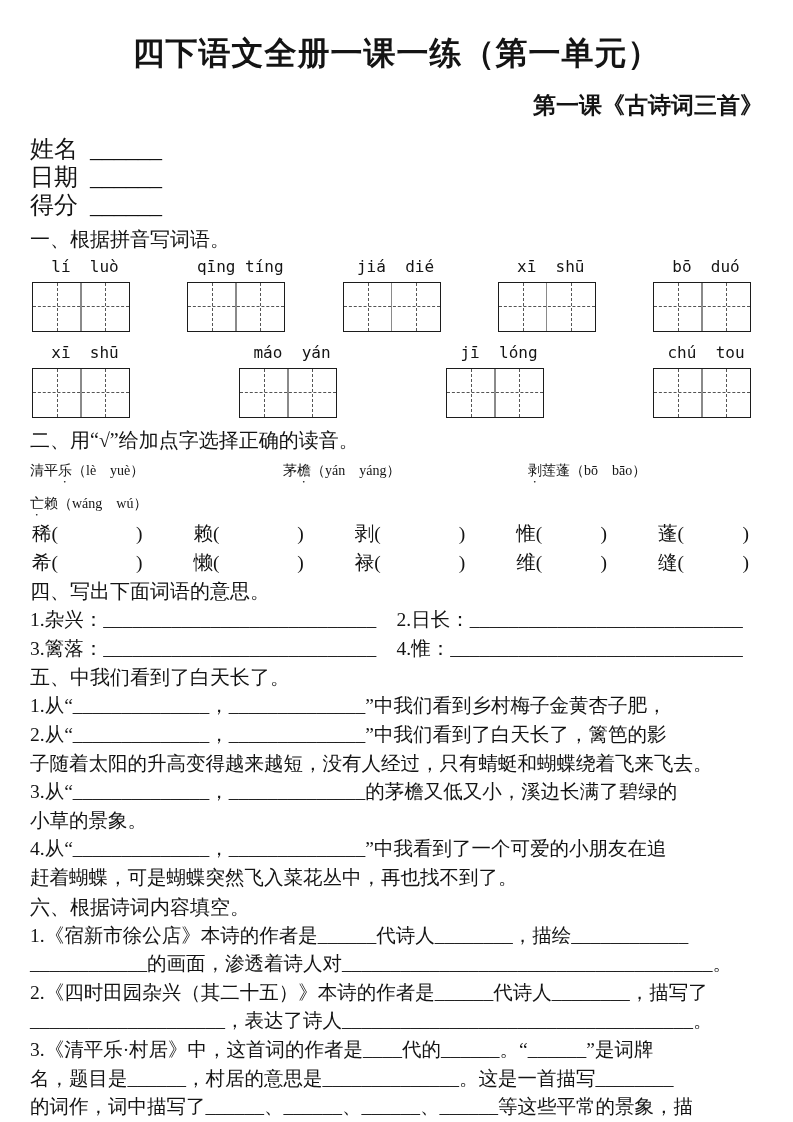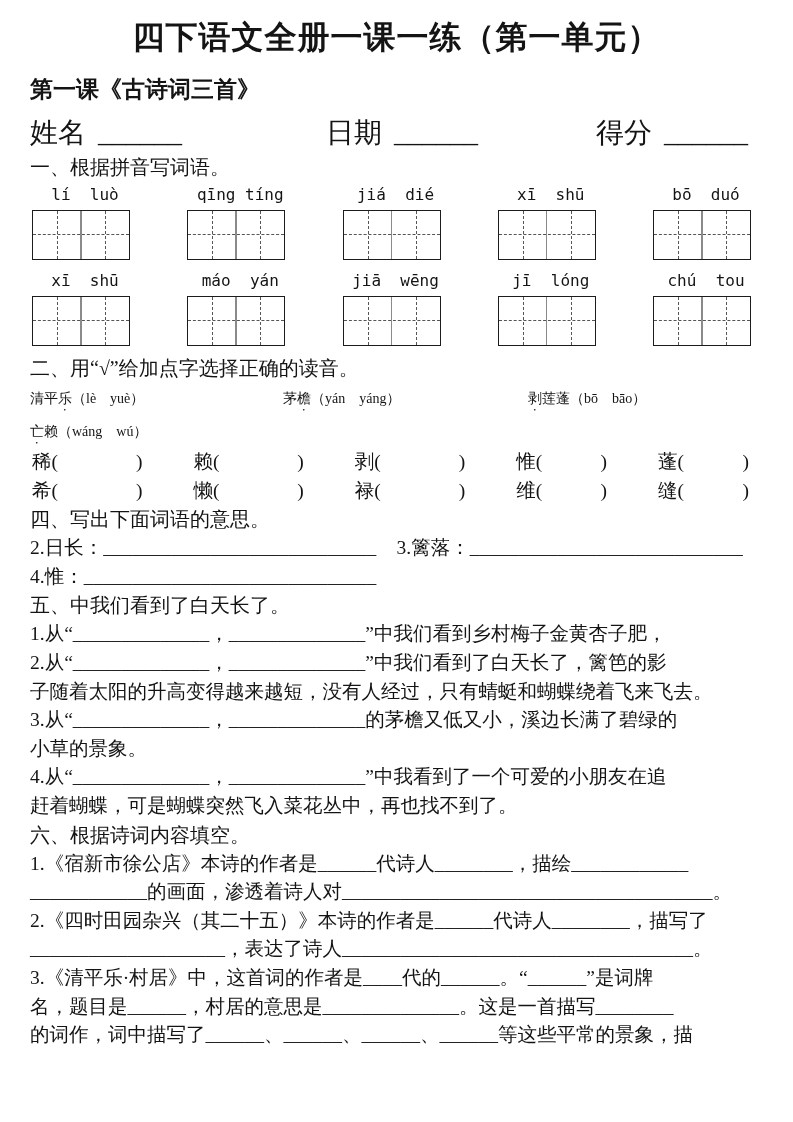--- a/index.html
+++ b/index.html
@@ -1,30 +1,30 @@
 <!DOCTYPE html>
 <html><head>
 <meta charset="utf-8">
 <style>
   html,body { margin:0; padding:0; background:#e9e9e9; }
   .page {
     width:793px; height:1122px; margin:0 auto; background:#ffffff;
-    box-sizing:border-box; padding:8px 30px 16px;
+    box-sizing:border-box; padding:24px 30px 16px;
     font-family:"Liberation Serif","DejaVu Serif",serif; color:#141414;
     overflow:hidden;
   }
   .title {
     font-size:32px; font-weight:bold; text-align:center;
     margin:8px 0 14px; letter-spacing:1px; white-space:pre;
   }
   .subtitle {
-    font-size:23px; font-weight:bold; text-align:left;
+    font-size:23px; font-weight:bold; text-align:right;
     margin:0 0 14px; white-space:pre;
   }
-  .meta { display:flex; font-size:28px; line-height:28px; margin-bottom:6px; }
+  .meta { display:flex; font-size:24px; line-height:28px; margin-bottom:6px;flex-direction:column; }
   .meta-group1 { width:296px; } .meta-group2 { width:270px; } .meta-group3 { flex:1; }
   .meta-blank { margin-left:12px; letter-spacing:0; }
   .tline { font-size:19.5px; line-height:28.6px; white-space:pre; }
   .heading { font-size:20px; line-height:29px; white-space:pre; }
 
   
   .py-row { display:flex; justify-content:space-between; padding:2px 4px 0 2px; margin-bottom:8px; }
   .py-group { width:106px; }
   .py-label {
     font-family:"DejaVu Sans Mono",monospace; font-size:16px; text-align:center;
@@ -134,29 +134,20 @@
     <div class="py-group">
         <div class="py-label">máo  yán</div>
         <div class="pybox">
           <i class="ln-h"></i>
           <i class="ln-vc"></i>
           <i class="ln-q1"></i>
           <i class="ln-q3"></i>
         </div>
       </div>
     <div class="py-group">
-        <div class="py-label">jiā  wēng</div>
-        <div class="pybox">
-          <i class="ln-h"></i>
-          <i class="ln-vc"></i>
-          <i class="ln-q1"></i>
-          <i class="ln-q3"></i>
-        </div>
-      </div>
-    <div class="py-group">
         <div class="py-label">jī  lóng</div>
         <div class="pybox">
           <i class="ln-h"></i>
           <i class="ln-vc"></i>
           <i class="ln-q1"></i>
           <i class="ln-q3"></i>
         </div>
       </div>
     <div class="py-group">
         <div class="py-label">chú  tou</div>
@@ -187,20 +178,21 @@
   <div class="q3-row">
     <span>希(　　　　)</span>
     <span>懒(　　　　)</span>
     <span>禄(　　　　)</span>
     <span>维(　　　)</span>
     <span>缝(　　　)</span>
   </div>
 
   <div class="heading">四、写出下面词语的意思。</div>
   <div class="q4-grid">
+    <div>1.杂兴：____________________________</div>
     <div>2.日长：____________________________</div>
     <div>3.篱落：____________________________</div>
     <div>4.惟：______________________________</div>
   </div>
 
   <div class="heading">五、中我们看到了白天长了。</div>
   <div class="tline">1.从“______________，______________”中我们看到乡村梅子金黄杏子肥，</div>
   <div class="tline">2.从“______________，______________”中我们看到了白天长了，篱笆的影</div>
   <div class="tline">子随着太阳的升高变得越来越短，没有人经过，只有蜻蜓和蝴蝶绕着飞来飞去。</div>
   <div class="tline">3.从“______________，______________的茅檐又低又小，溪边长满了碧绿的</div>

